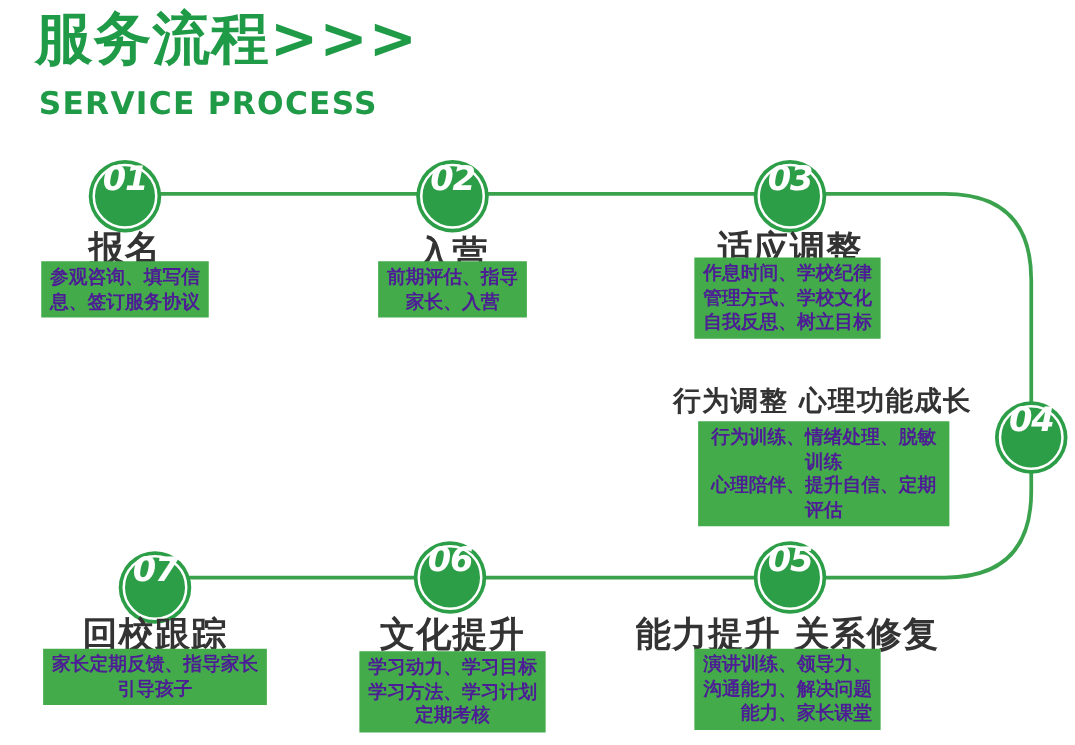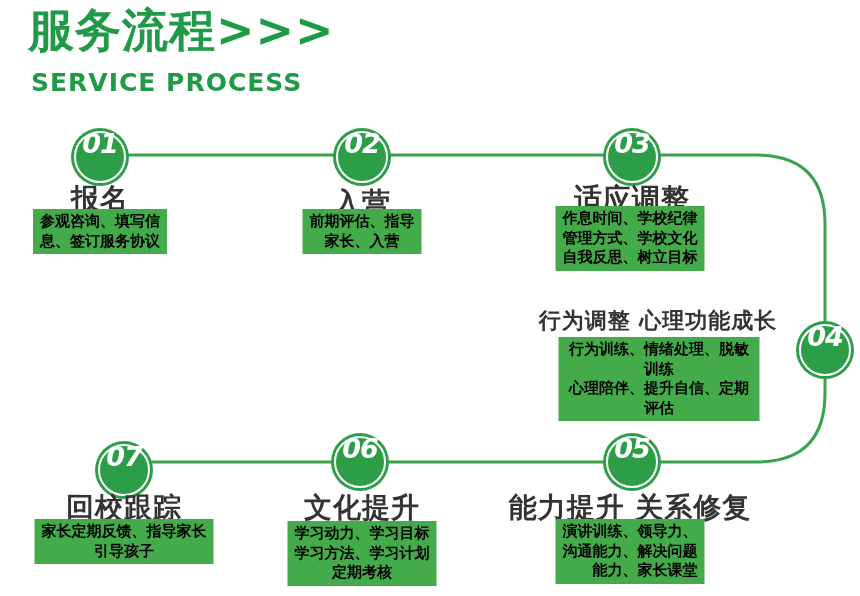--- a/index.html
+++ b/index.html
@@ -77,21 +77,21 @@
     white-space: nowrap;
     color: #333333;
     font-weight: bold;
     font-size: 28px;
     letter-spacing: 1px;
   }
   .detail {
     position: absolute;
     transform: translateX(-50%);
     background: var(--green-box, #44ab4a);
-    color: #000000;
+    color: #4c1d95;
     font-weight: bold;
     font-size: 15px;
     line-height: 1.3;
     text-align: center;
     white-space: pre-line;
     padding: 3px 7px;
   }
   
   .c1 { left: 71px;  top: 128px; }
   .c2 { left: 333px; top: 128px; }

